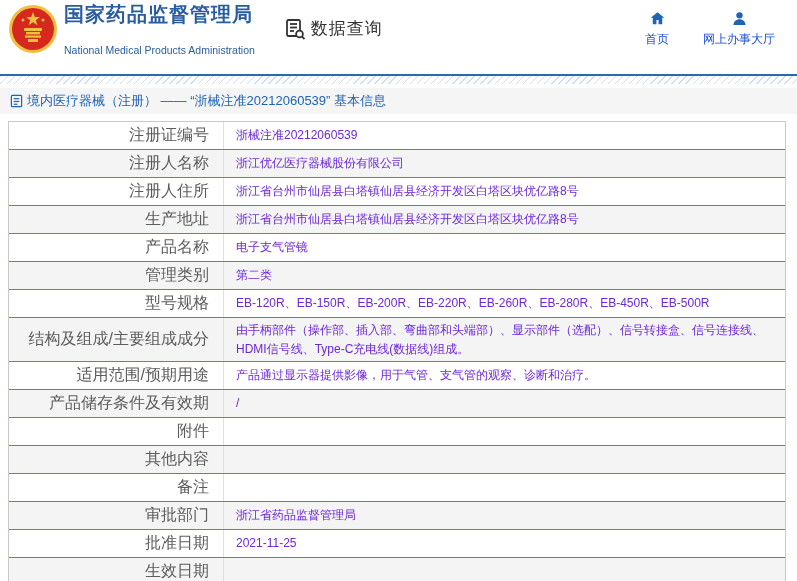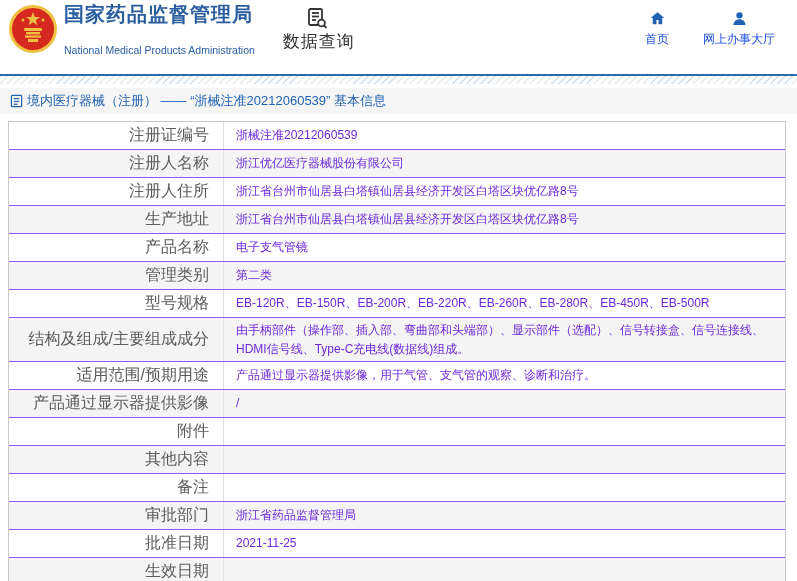--- a/index.html
+++ b/index.html
@@ -10,21 +10,21 @@
     color:#3f3f3f; position:relative;
   }
 
   
   .header { height:74px; display:flex; align-items:center; padding:0 22px 16px 8px; background:#fff; }
   .brand { display:flex; align-items:center; }
   .emblem { width:50px; height:50px; flex:0 0 auto; }
   .brand-text { margin-left:6px; }
   .brand-zh { font-size:20px; font-weight:bold; color:#2a5d9f; letter-spacing:1px; line-height:1.15; }
   .brand-en { font-size:10.5px; color:#2a5d9f; margin-top:18px; }
-  .section { display:flex; align-items:center; margin-left:28px;flex-direction:column; }
+  .section { display:flex; align-items:flex-start; margin-left:28px; }
   .section-icon { width:24px; height:24px; margin-right:4px; }
   .section-title { font-size:17px; color:#333; letter-spacing:1px; }
   .spacer { flex:1; }
   .nav { display:flex; align-items:flex-start; gap:34px; }
   .nav-item { display:flex; flex-direction:column; align-items:center; cursor:pointer; }
   .nav-icon { width:17px; height:17px; }
   .nav-label { font-size:12px; color:#1d4ed8; margin-top:4px; white-space:nowrap; }
 
   
   .divider-line { height:2px; background:#2a6bb0; }
@@ -154,21 +154,21 @@
     </div>
     <div class="trow alt">
       <div class="tlabel">结构及组成/主要组成成分</div>
       <div class="tvalue">由手柄部件（操作部、插入部、弯曲部和头端部）、显示部件（选配）、信号转接盒、信号连接线、HDMI信号线、Type-C充电线(数据线)组成。</div>
     </div>
     <div class="trow">
       <div class="tlabel">适用范围/预期用途</div>
       <div class="tvalue">产品通过显示器提供影像，用于气管、支气管的观察、诊断和治疗。</div>
     </div>
     <div class="trow alt">
-      <div class="tlabel">产品通过显示器提供影像</div>
+      <div class="tlabel">产品储存条件及有效期</div>
       <div class="tvalue">/</div>
     </div>
     <div class="trow">
       <div class="tlabel">附件</div>
       <div class="tvalue"></div>
     </div>
     <div class="trow alt">
       <div class="tlabel">其他内容</div>
       <div class="tvalue"></div>
     </div>

